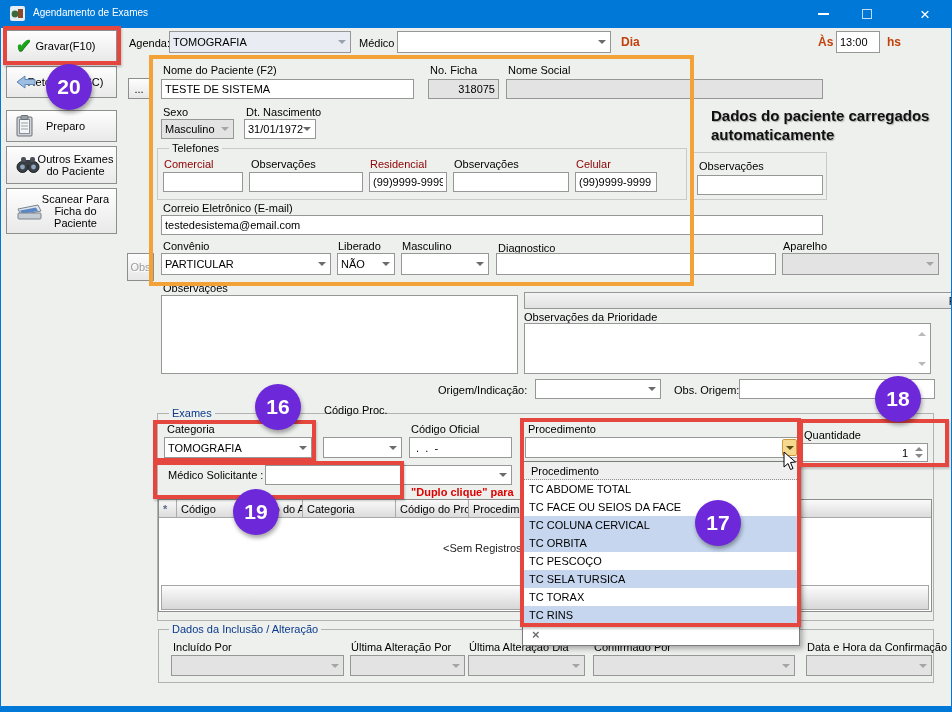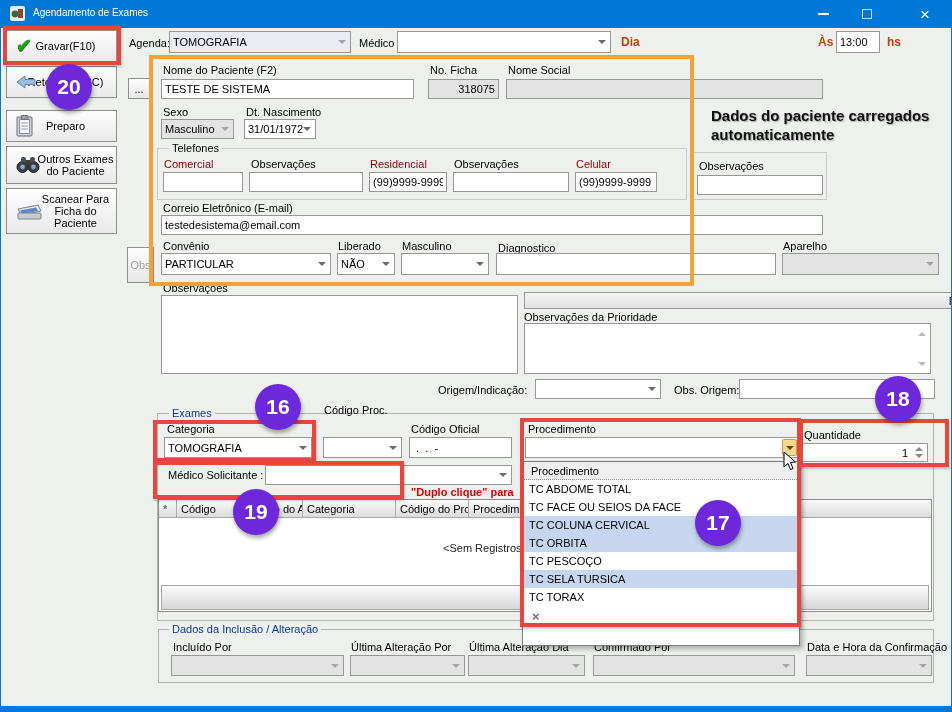--- a/index.html
+++ b/index.html
@@ -153,21 +153,21 @@
       <circle cx="17.5" cy="11" r="2.4" fill="#8fa6c0"></circle>
       <rect x="9" y="4" width="6" height="5" fill="#3a3f46"></rect>
       <rect x="5" y="1" width="5" height="5" rx="2" fill="#4a505a"></rect>
       <rect x="14" y="1" width="5" height="5" rx="2" fill="#4a505a"></rect>
     </svg>
     <span class="blabel" style="margin-left:28px">Outros Exames do Paciente</span>
   </div>
   <div class="smallbtn" style="left:127px;top:78px;width:22px;height:21px">
       <span>...</span>
     </div>
-  <div class="smallbtn dis" style="left:126px;top:247px;width:27px;height:36px">
+  <div class="smallbtn dis" style="left:126px;top:253px;width:27px;height:28px">
       <span>Obs</span>
     </div>
 
   <span class="lbl" style="left:162px;top:64px">Nome do Paciente (F2)</span>
   <div class="box" style="left:160px;top:79px;width:253px;height:20px">
       <span class="ctext">TESTE DE SISTEMA</span>
     </div>
   <span class="lbl" style="left:429px;top:64px">No. Ficha</span>
   <div class="box dis" style="left:427px;top:79px;width:71px;height:20px">
       <span class="ctext right">318075</span>
@@ -374,20 +374,21 @@
 
   <div class="popup">
     <div class="popup-h">Procedimento</div>
     <div class="prow">TC ABDOME TOTAL</div>
     <div class="prow">TC FACE OU SEIOS DA FACE</div>
     <div class="prow alt">TC COLUNA CERVICAL</div>
     <div class="prow alt">TC ORBITA</div>
     <div class="prow">TC PESCOÇO</div>
     <div class="prow alt">TC SELA TURSICA</div>
     <div class="prow">TC TORAX</div>
+    <div class="prow alt">TC RINS</div>
     <div class="popup-f">
         <span class="xicon">×</span>
       </div>
   </div>
 
   <div class="orangebox"></div>
 
   <div class="annbox" style="left:2px;top:26px;width:118px;height:39px"></div>
   <div class="anncirc" style="left:45px;top:64px">20</div>
 

